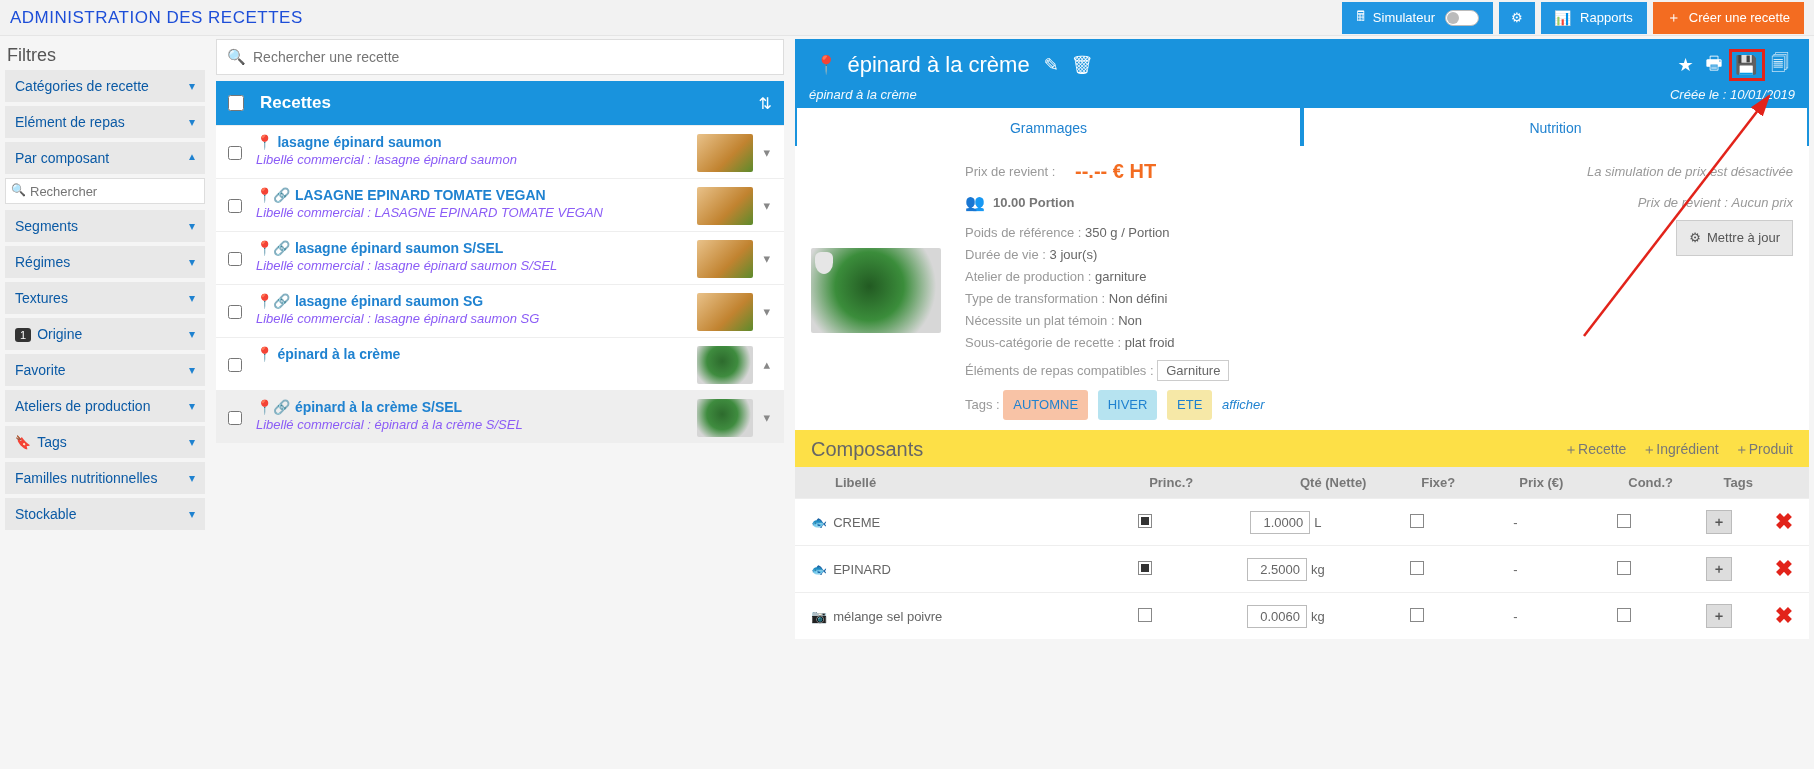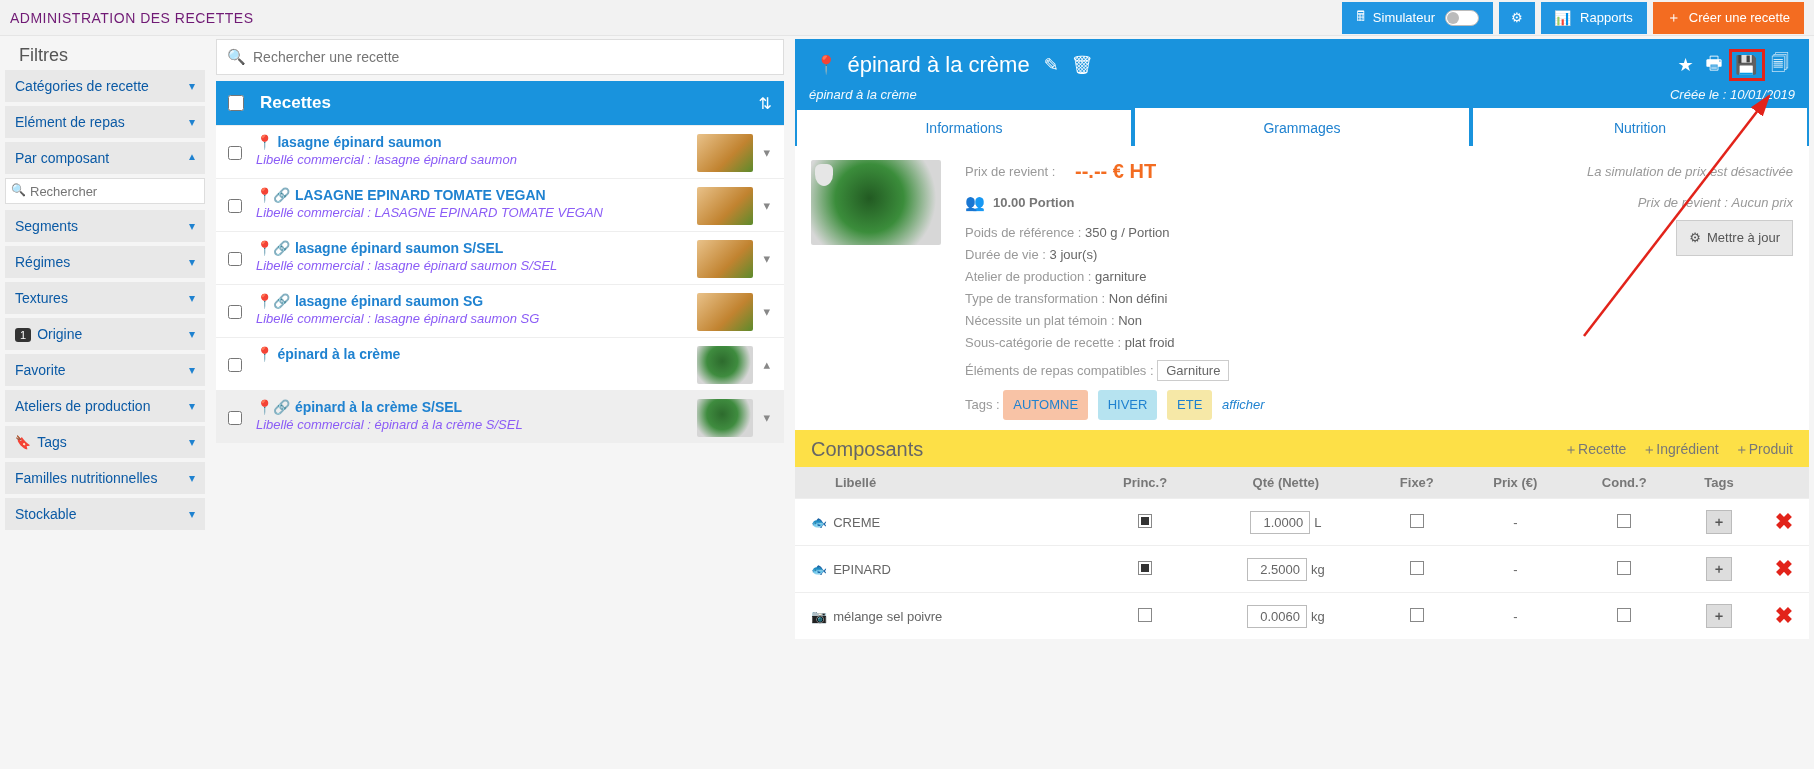--- a/index.html
+++ b/index.html
@@ -1,32 +1,32 @@
 <!DOCTYPE html>
 <html><head>
 <meta charset="utf-8">
 <style>
   * { box-sizing: border-box; margin:0; padding:0; }
   body { font-family: Arial, Helvetica, sans-serif; font-size:13px; color:#555; background:#f5f5f5; width:1814px; }
   
   .topbar { display:flex; align-items:center; height:36px; background:#f2f2f2; border-bottom:1px solid #e5e5e5; padding:0 10px; }
-  .topbar .title { color:#701a75; font-size:14px; letter-spacing:0.5px; flex:1; }
+  .topbar .title { color:#1d4ed8; font-size:17px; letter-spacing:0.5px; flex:1; }
   .tb-btn { display:inline-flex; align-items:center; height:32px; padding:0 14px; margin-left:6px; color:#fff; font-size:13px; cursor:pointer; }
   .tb-blue { background:#2196e2; }
   .tb-orange { background:#f36c21; }
   .tb-btn .ico { margin-right:8px; font-size:14px; }
   .sim-toggle { width:34px; height:16px; border:1px solid #bbb; border-radius:9px; margin-left:10px; background:#fff; position:relative; }
   .sim-toggle::after { content:""; position:absolute; left:1px; top:1px; width:12px; height:12px; border-radius:50%; background:#bbb; }
   
   .cols { display:flex; align-items:flex-start; }
   .col-filters { width:210px; padding:3px 5px 0 5px; }
   .col-list { width:580px; padding:3px 6px 0 6px; }
   .col-detail { flex:1; padding:3px 5px 0 5px; position:relative; }
   
-  .filters-title { font-size:18px; color:#555; margin:6px 14px 4px; }
+  .filters-title { font-size:18px; color:#555; margin:6px 2px 4px; }
   .filter-item { background:#e8e8e8; margin-bottom:4px; padding:8px 10px; font-size:14px; color:#0b5aa5; display:flex; align-items:center; justify-content:space-between; cursor:pointer; }
   .filter-item .caret { color:#1f82d0; font-size:12px; }
   .filter-item.expanded .caret { transform:rotate(180deg); }
   .filter-search { position:relative; margin:0 0 6px 0; }
   .filter-search input { width:100%; height:26px; padding:0 2px 0 24px; border:1px solid #ddd; color:#c2410c; font-size:13px; }
   .filter-search::before { content:"\1F50D"; position:absolute; left:6px; top:5px; color:#bbb; font-size:12px; }
   .badge1 { background:#333; color:#fff; border-radius:3px; padding:1px 5px; font-size:11px; margin-right:6px; }
   .tag-icon { color:#1f82d0; margin-right:6px; font-size:13px; }
   
   .search-row { position:relative; background:#fff; border:1px solid #ddd; margin-bottom:6px; }
@@ -51,21 +51,21 @@
   .dh-row1 { display:flex; align-items:center; }
   .dh-title { font-size:22px; font-weight:500; margin:0 8px 0 4px; }
   .dh-ico { font-size:18px; margin:0 6px; cursor:pointer; }
   .dh-right { margin-left:auto; display:flex; align-items:center; }
   .dh-right .dh-ico { font-size:18px; }
   .hl-square { border:3px solid #e2231a; padding:2px 4px; display:inline-flex; align-items:center; }
   .dh-row2 { display:flex; justify-content:space-between; font-style:italic; font-size:13px; margin-top:6px; opacity:0.95; }
   .tabs { display:flex; background:#1993dd; }
   .tab { flex:1; background:#fff; margin:0 2px; padding:10px 0; text-align:center; color:#1f82d0; font-size:14px; cursor:pointer; border-top:2px solid #fff; }
   .tab.active { border-top:2px solid #1993dd; font-weight:500; }
-  .info-pane { background:#fff; padding:14px 16px 10px; display:flex; }
+  .info-pane { background:#fff; padding:14px 16px 10px; display:flex;align-items:center; }
   .info-thumb { width:130px; height:85px; background:radial-gradient(circle at 45% 45%, #225a22 0%, #3b8d3b 40%, #d7d7d7 78%); border-radius:2px; position:relative; }
   .info-thumb::before { content:""; position:absolute; left:4px; top:4px; width:18px; height:22px; background:#e6e6e6; border-radius:9px 9px 14px 14px/9px 9px 18px 18px; }
   .info-right { flex:1; margin-left:24px; }
   .pr-row { display:flex; align-items:center; }
   .pr-row .lab { color:#999; flex:0 0 150px; }
   .pr-row .big { color:#f36c21; font-size:20px; font-weight:600; margin-left:-40px; }
   .pr-row .muted { color:#999; font-style:italic; margin-left:auto; }
   .portion-row { display:flex; align-items:center; margin-top:10px; }
   .portion-row .lab { font-weight:600; color:#777; margin-left:8px; }
   .portion-row .right { margin-left:auto; color:#999; }
@@ -78,21 +78,21 @@
   .chip-aut { background:#f8c3a6; color:#1f82d0; }
   .chip-hiv { background:#b6e3f0; color:#1f82d0; }
   .chip-ete { background:#f6e8a7; color:#1f82d0; }
   .chip-link { color:#1f82d0; font-style:italic; }
   .chip-box { border:1px solid #ccc; padding:2px 8px; color:#666; }
   
   .comp-head { display:flex; align-items:center; padding:8px 16px 6px; background:#fde047; }
   .comp-head h3 { font-size:20px; font-weight:400; color:#666; flex:1; }
   .comp-add { color:#777; margin-left:16px; font-size:14px; cursor:pointer; }
   .comp-table { width:100%; border-collapse:collapse; background:#fff; }
-  .comp-table th { background:#e8e8e8; color:#777; font-weight:600; font-size:13px; padding:8px 6px; text-align:center; }
+  .comp-table th { background:#e8e8e8; color:#777; font-weight:600; font-size:13px; padding:8px 6px; text-align:right; }
   .comp-table th:first-child { text-align:left; padding-left:40px; }
   .comp-table td { border-top:1px solid #eee; padding:10px 6px; text-align:center; color:#666; }
   .comp-table td.name { text-align:left; padding-left:16px; }
   .comp-table td.name .fish { color:#777; margin-right:6px; }
   .cb { width:14px; height:14px; border:1px solid #888; display:inline-block; }
   .cb.checked::after { content:""; display:block; width:8px; height:8px; margin:2px; background:#333; }
   .qty { display:inline-block; border:1px solid #bbb; padding:3px 6px; min-width:60px; text-align:right; margin-right:4px; background:#fff; }
   .plus-btn { width:26px; height:24px; background:#ddd; border:1px solid #bbb; display:inline-flex; align-items:center; justify-content:center; font-weight:700; color:#555; }
   .del-x { color:#e2231a; font-size:22px; font-weight:700; cursor:pointer; }
   
@@ -259,21 +259,20 @@
           </span>
           <span class="dh-ico">🗐</span>
         </div>
       </div>
       <div class="dh-row2">
         <span>épinard à la crème</span>
         <span>Créée le : 10/01/2019</span>
       </div>
     </div>
     <div class="tabs">
-      <div class="tab active">Informations</div>
       <div class="tab">Grammages</div>
       <div class="tab">Nutrition</div>
     </div>
 
     <div class="info-pane">
       <div class="info-thumb"></div>
       <div class="info-right">
         <div class="pr-row">
           <span class="lab">Prix de revient :</span>
           <span class="big">--.--   € HT</span>

